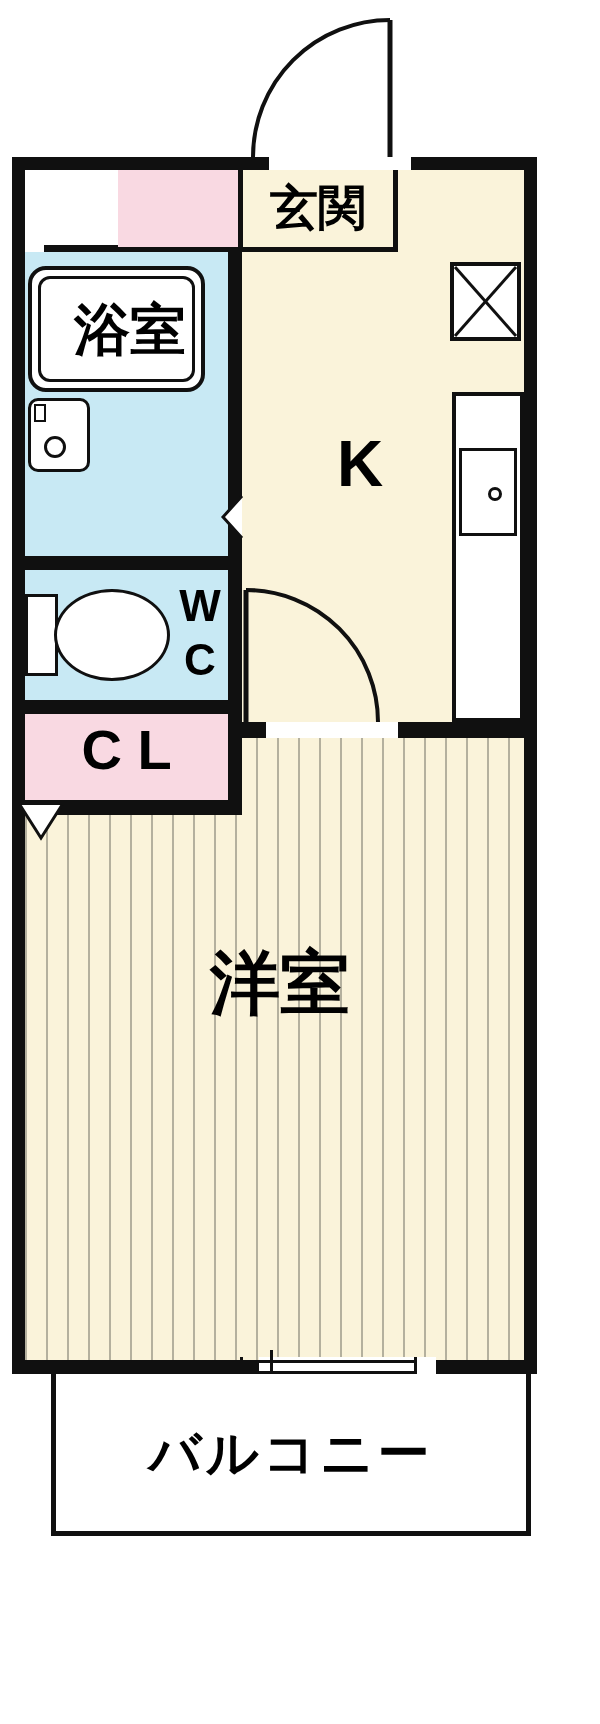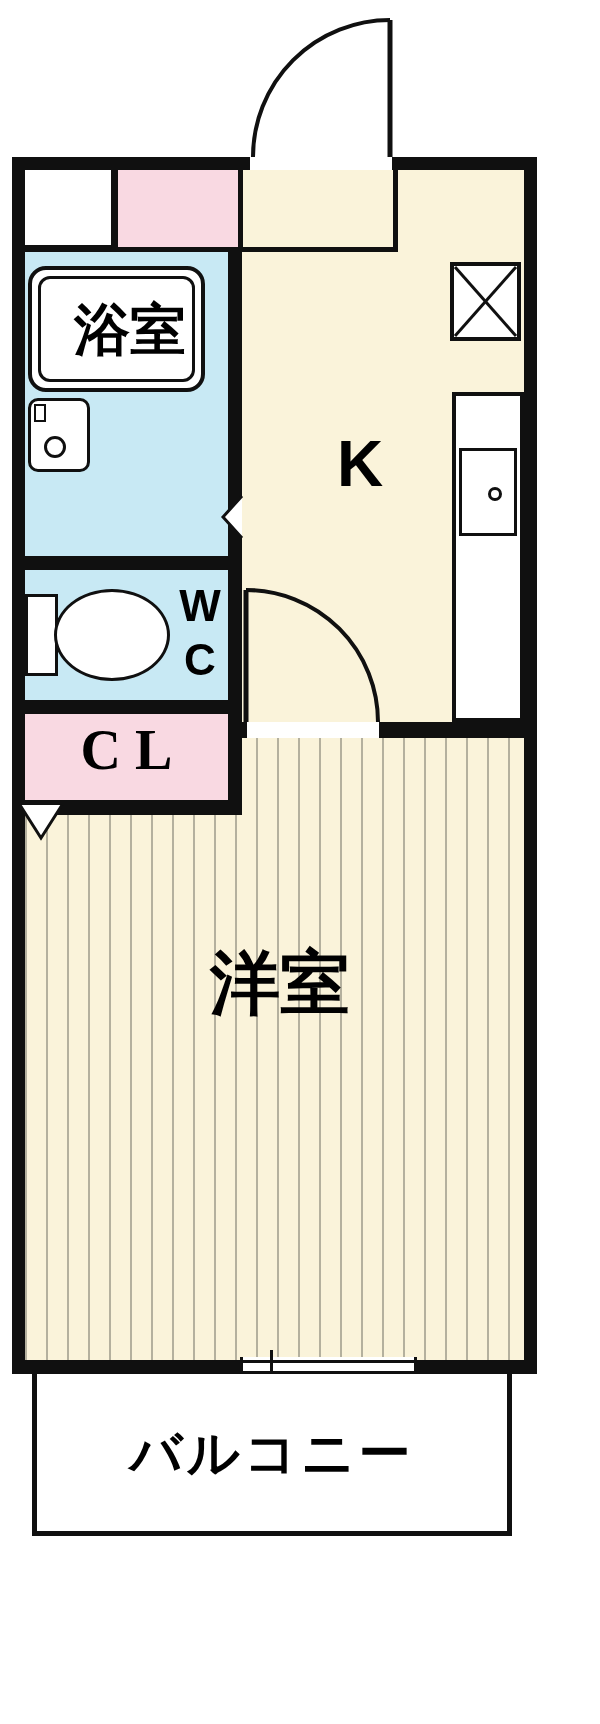--- a/index.html
+++ b/index.html
@@ -13,21 +13,21 @@
   html,body{margin:0;padding:0;background:#fff;}
   .canvas{
     position:relative;width:600px;height:1724px;background:var(--white);
     font-family:"Liberation Sans","DejaVu Sans",sans-serif;overflow:hidden;
   }
   .abs{position:absolute;box-sizing:border-box;}
   .wall{position:absolute;background:var(--wall);box-sizing:border-box;}
   .cream{background:var(--cream);}
   .blue{background:var(--blue);}
   .pinkbg{background:var(--pink);}
-  .whitebg{background:var(--white);}
+  .whitebg{background:var(--white);margin-left:19px;}
   .stripes{
     background:repeating-linear-gradient(90deg,
       var(--stripe) 0px, var(--stripe) 2px,
       var(--cream) 2px, var(--cream) 21px);
   }
   .fix{position:absolute;box-sizing:border-box;background:var(--white);border:3px solid var(--wall);}
   .lbl{position:absolute;text-align:center;font-weight:600;color:#000;line-height:1;white-space:nowrap;}
   svg.overlay{position:absolute;left:0;top:0;pointer-events:none;}
   svg.overlay .ol{stroke:var(--wall);fill:none;}
   svg.overlay .olw{stroke:var(--wall);fill:var(--white);}
@@ -86,20 +86,21 @@
     <path class="ol" d="M390 20 L390 157" stroke-width="5"></path>
     <path class="ol" d="M390 20 A137 137 0 0 0 253 157" stroke-width="4"></path>
     <path class="ol" d="M246 590 L246 722" stroke-width="5"></path>
     <path class="ol" d="M246 590 A132 132 0 0 1 378 722" stroke-width="4"></path>
     <polyline class="olw" points="242,496 223,517 242,538" stroke-width="3"></polyline>
     <polyline class="olw" points="20,805 41,838 62,805" stroke-width="3"></polyline>
     <line class="ol" x1="455" y1="267" x2="516" y2="336" stroke-width="3"></line>
     <line class="ol" x1="516" y1="267" x2="455" y2="336" stroke-width="3"></line>
   </svg>
 
+  <div class="lbl" style="left:238px;top:184px;width:160px;font-size:48px;">玄関</div>
   <div class="lbl" style="left:28px;top:302px;width:204px;font-size:56px;">浴室</div>
   <div class="lbl" style="left:168px;top:584px;width:64px;font-size:44px;">W</div>
   <div class="lbl" style="left:168px;top:638px;width:64px;font-size:44px;">C</div>
-  <div class="lbl" style="left:25px;top:722px;width:203px;font-size:56px;font-family:Liberation Serif, serif;">C L</div>
+  <div class="lbl" style="left:25px;top:722px;width:203px;font-size:56px;">C L</div>
   <div class="lbl" style="left:290px;top:432px;width:140px;font-size:64px;">K</div>
   <div class="lbl" style="left:105px;top:948px;width:350px;font-size:70px;">洋室</div>
 
 </div>
 
 </body></html>

